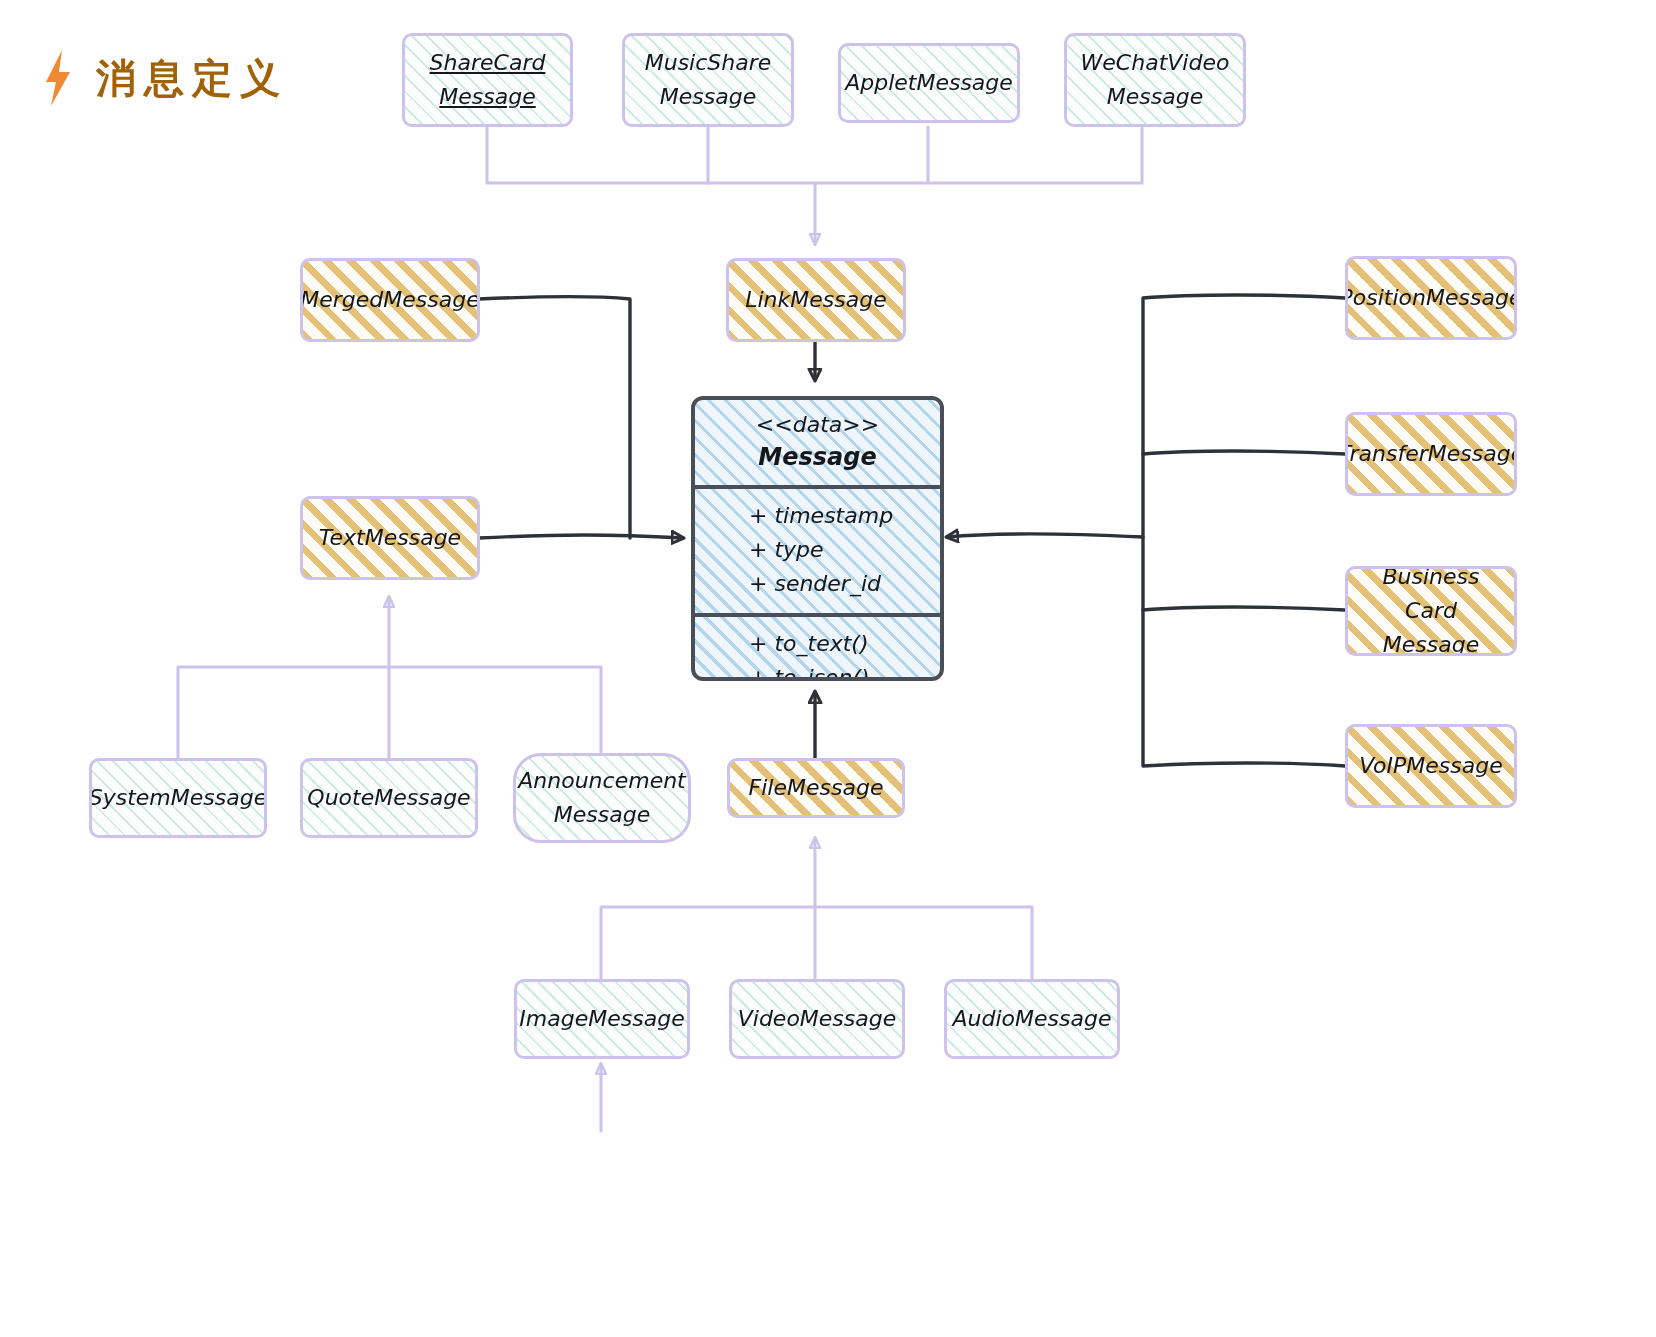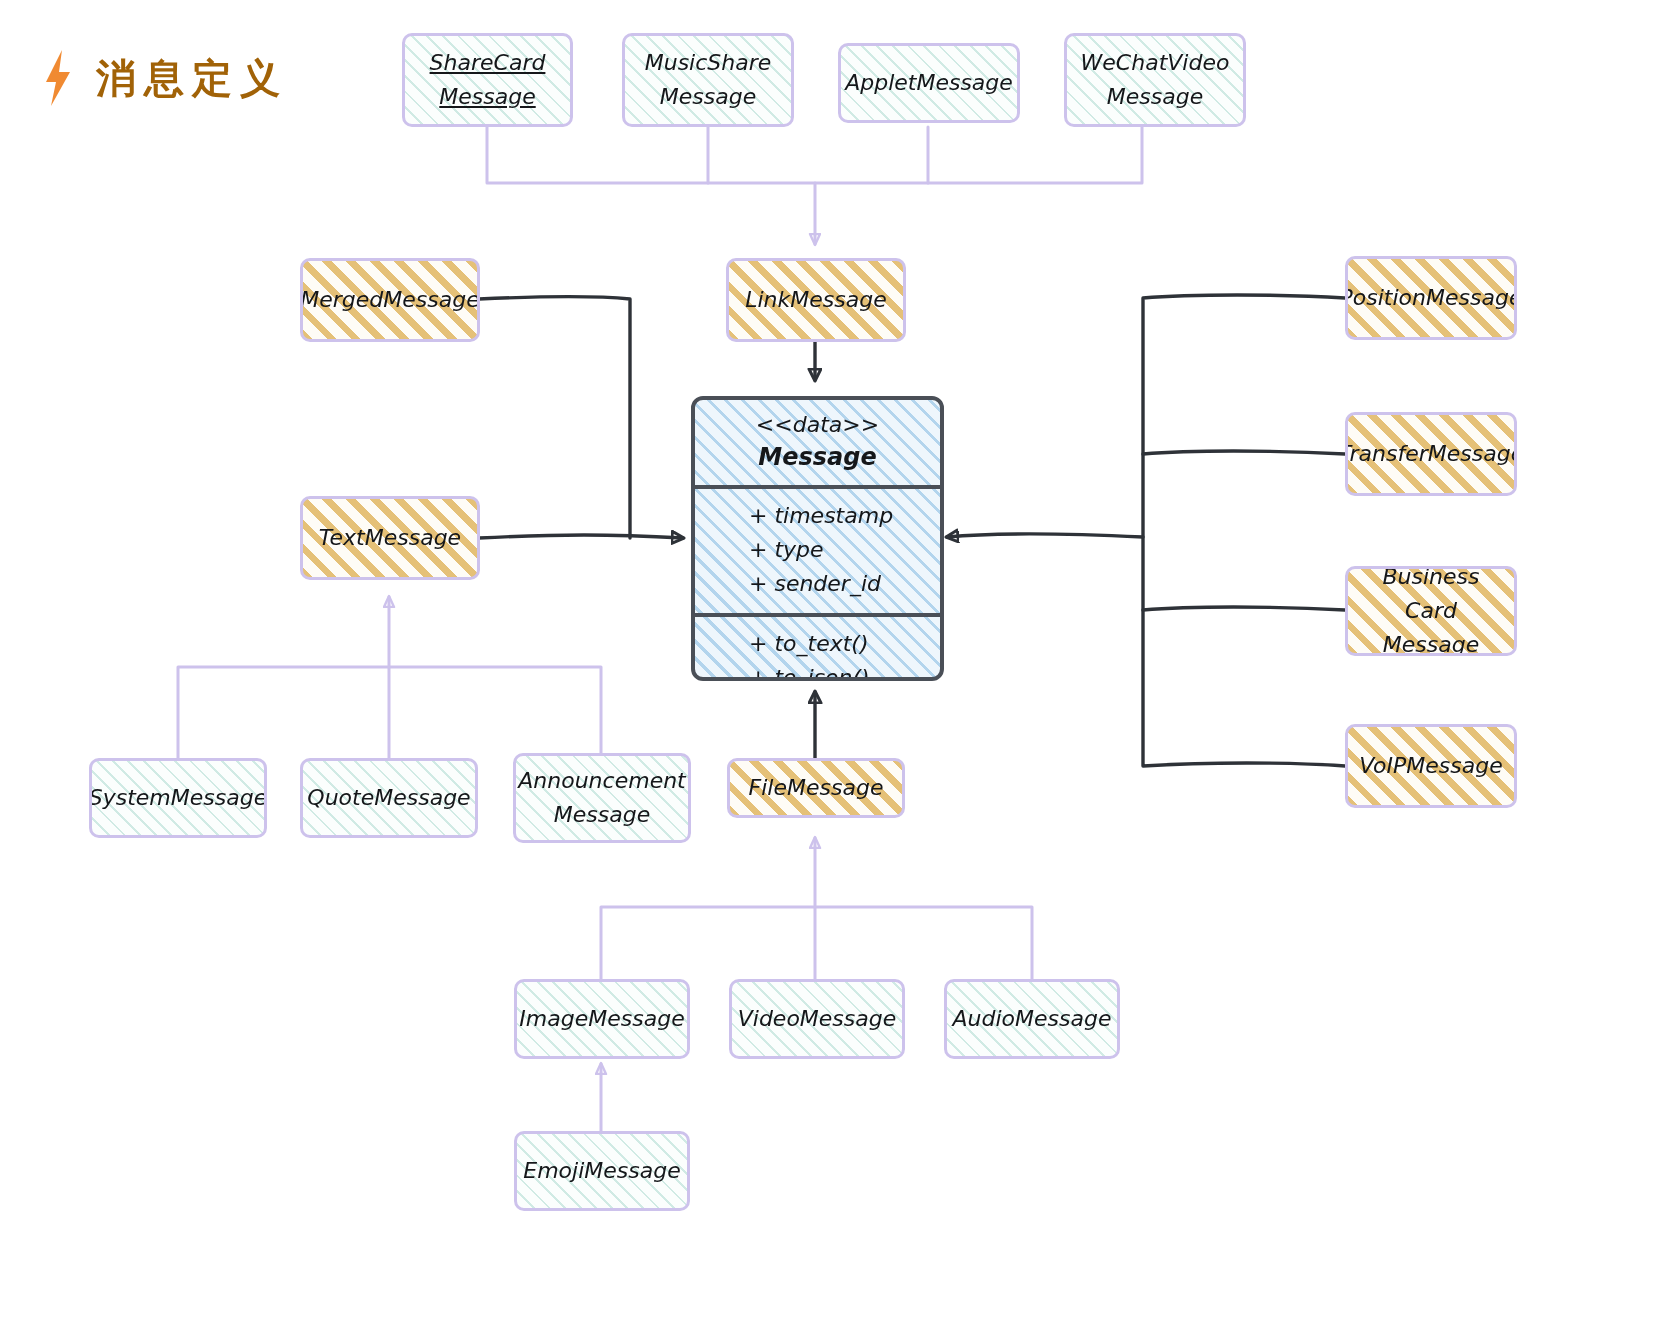--- a/index.html
+++ b/index.html
@@ -221,44 +221,41 @@
   </div>
 
   <div class="node teal" style="left:89px;top:758px;width:178px;height:80px;">
     <span class="lbl">SystemMessage</span>
   </div>
 
   <div class="node teal" style="left:300px;top:758px;width:178px;height:80px;">
     <span class="lbl">QuoteMessage</span>
   </div>
 
-  <div class="node teal" style="left:513px;top:753px;width:178px;height:90px;">
+  <div class="node teal" style="left:513px;top:753px;width:178px;height:90px;border-radius:28px;">
     <span class="lbl">Announcement</span>
     <span class="lbl">Message</span>
   </div>
 
   <div class="node amber" style="left:727px;top:758px;width:178px;height:60px;">
     <span class="lbl">FileMessage</span>
   </div>
 
   <div class="node teal" style="left:514px;top:979px;width:176px;height:80px;">
     <span class="lbl">ImageMessage</span>
   </div>
 
   <div class="node teal" style="left:729px;top:979px;width:176px;height:80px;">
     <span class="lbl">VideoMessage</span>
   </div>
 
   <div class="node teal" style="left:944px;top:979px;width:176px;height:80px;">
     <span class="lbl">AudioMessage</span>
   </div>
 
-  <div class="node teal" style="left:514px;top:1131px;width:176px;height:80px;">
-    <span class="lbl">EmojiMessage</span>
-  </div>
 
   <div id="message-class" style="left:691px;top:396px;width:253px;height:285px;">
     <div class="sect head">
       <span class="stereo">&lt;&lt;data&gt;&gt;</span>
       <span class="cname">Message</span>
     </div>
     <div class="sect">
       <ul>
         <li>+ timestamp</li>
         <li>+ type</li>

